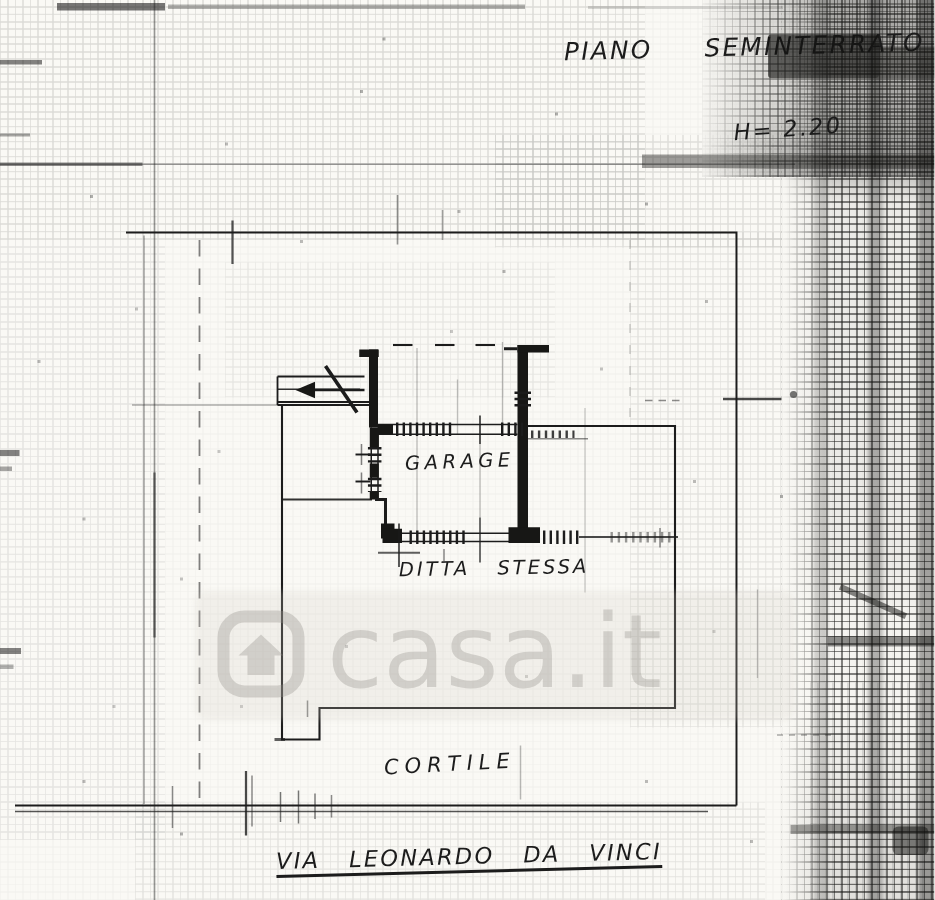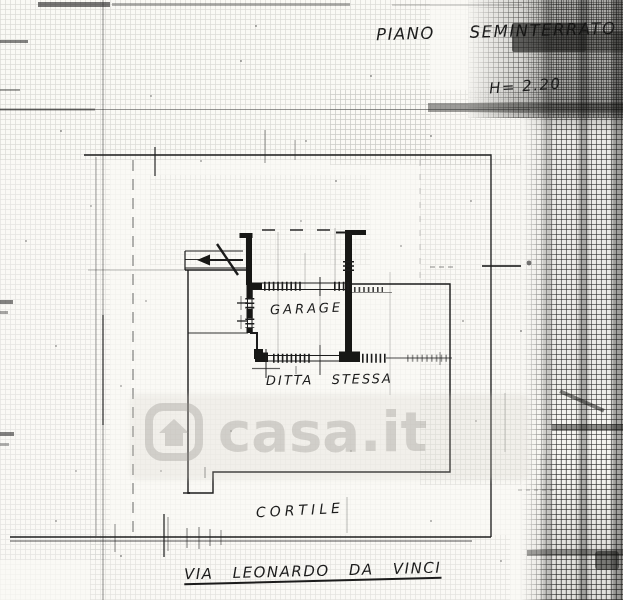--- a/index.html
+++ b/index.html
@@ -104,21 +104,21 @@
   .lbl-ditta{left:266px;top:372px;font-size:13px;letter-spacing:2px;word-spacing:12px;transform:rotate(-1deg);}
   .lbl-cortile{left:256px;top:502px;font-size:14px;letter-spacing:4px;transform:rotate(-3deg);}
   .lbl-street{
     left:184px;top:562px;font-size:15px;letter-spacing:1.5px;word-spacing:13px;
     transform:rotate(-1.5deg);text-decoration:underline;text-decoration-thickness:1.5px;text-underline-offset:4px;
   }
   
   .watermark{position:absolute;left:130px;top:394px;width:400px;height:86px;pointer-events:none;}
   .wm-wash{position:absolute;left:0;top:0;width:100%;height:100%;background:rgba(208,204,196,.22);border-radius:8px;filter:blur(2px);}
   .wm-row{position:absolute;left:14px;top:8px;display:flex;align-items:center;gap:14px;color:rgba(146,144,136,.33);}
-  .wm-text{font-size:56px;font-weight:bold;letter-spacing:0;line-height:1;font-family:"DejaVu Sans", sans-serif;}
+  .wm-text{font-size:68px;font-weight:normal;letter-spacing:0;line-height:1;font-family:"DejaVu Sans", sans-serif;}
 </style>
 </head>
 <body>
 
 <div class="page">
 
   <div class="layer grid-base"></div>
   <div class="grid-patch gp1"></div>
   <div class="grid-patch gp2"></div>
   <div class="grid-patch gp3"></div>

